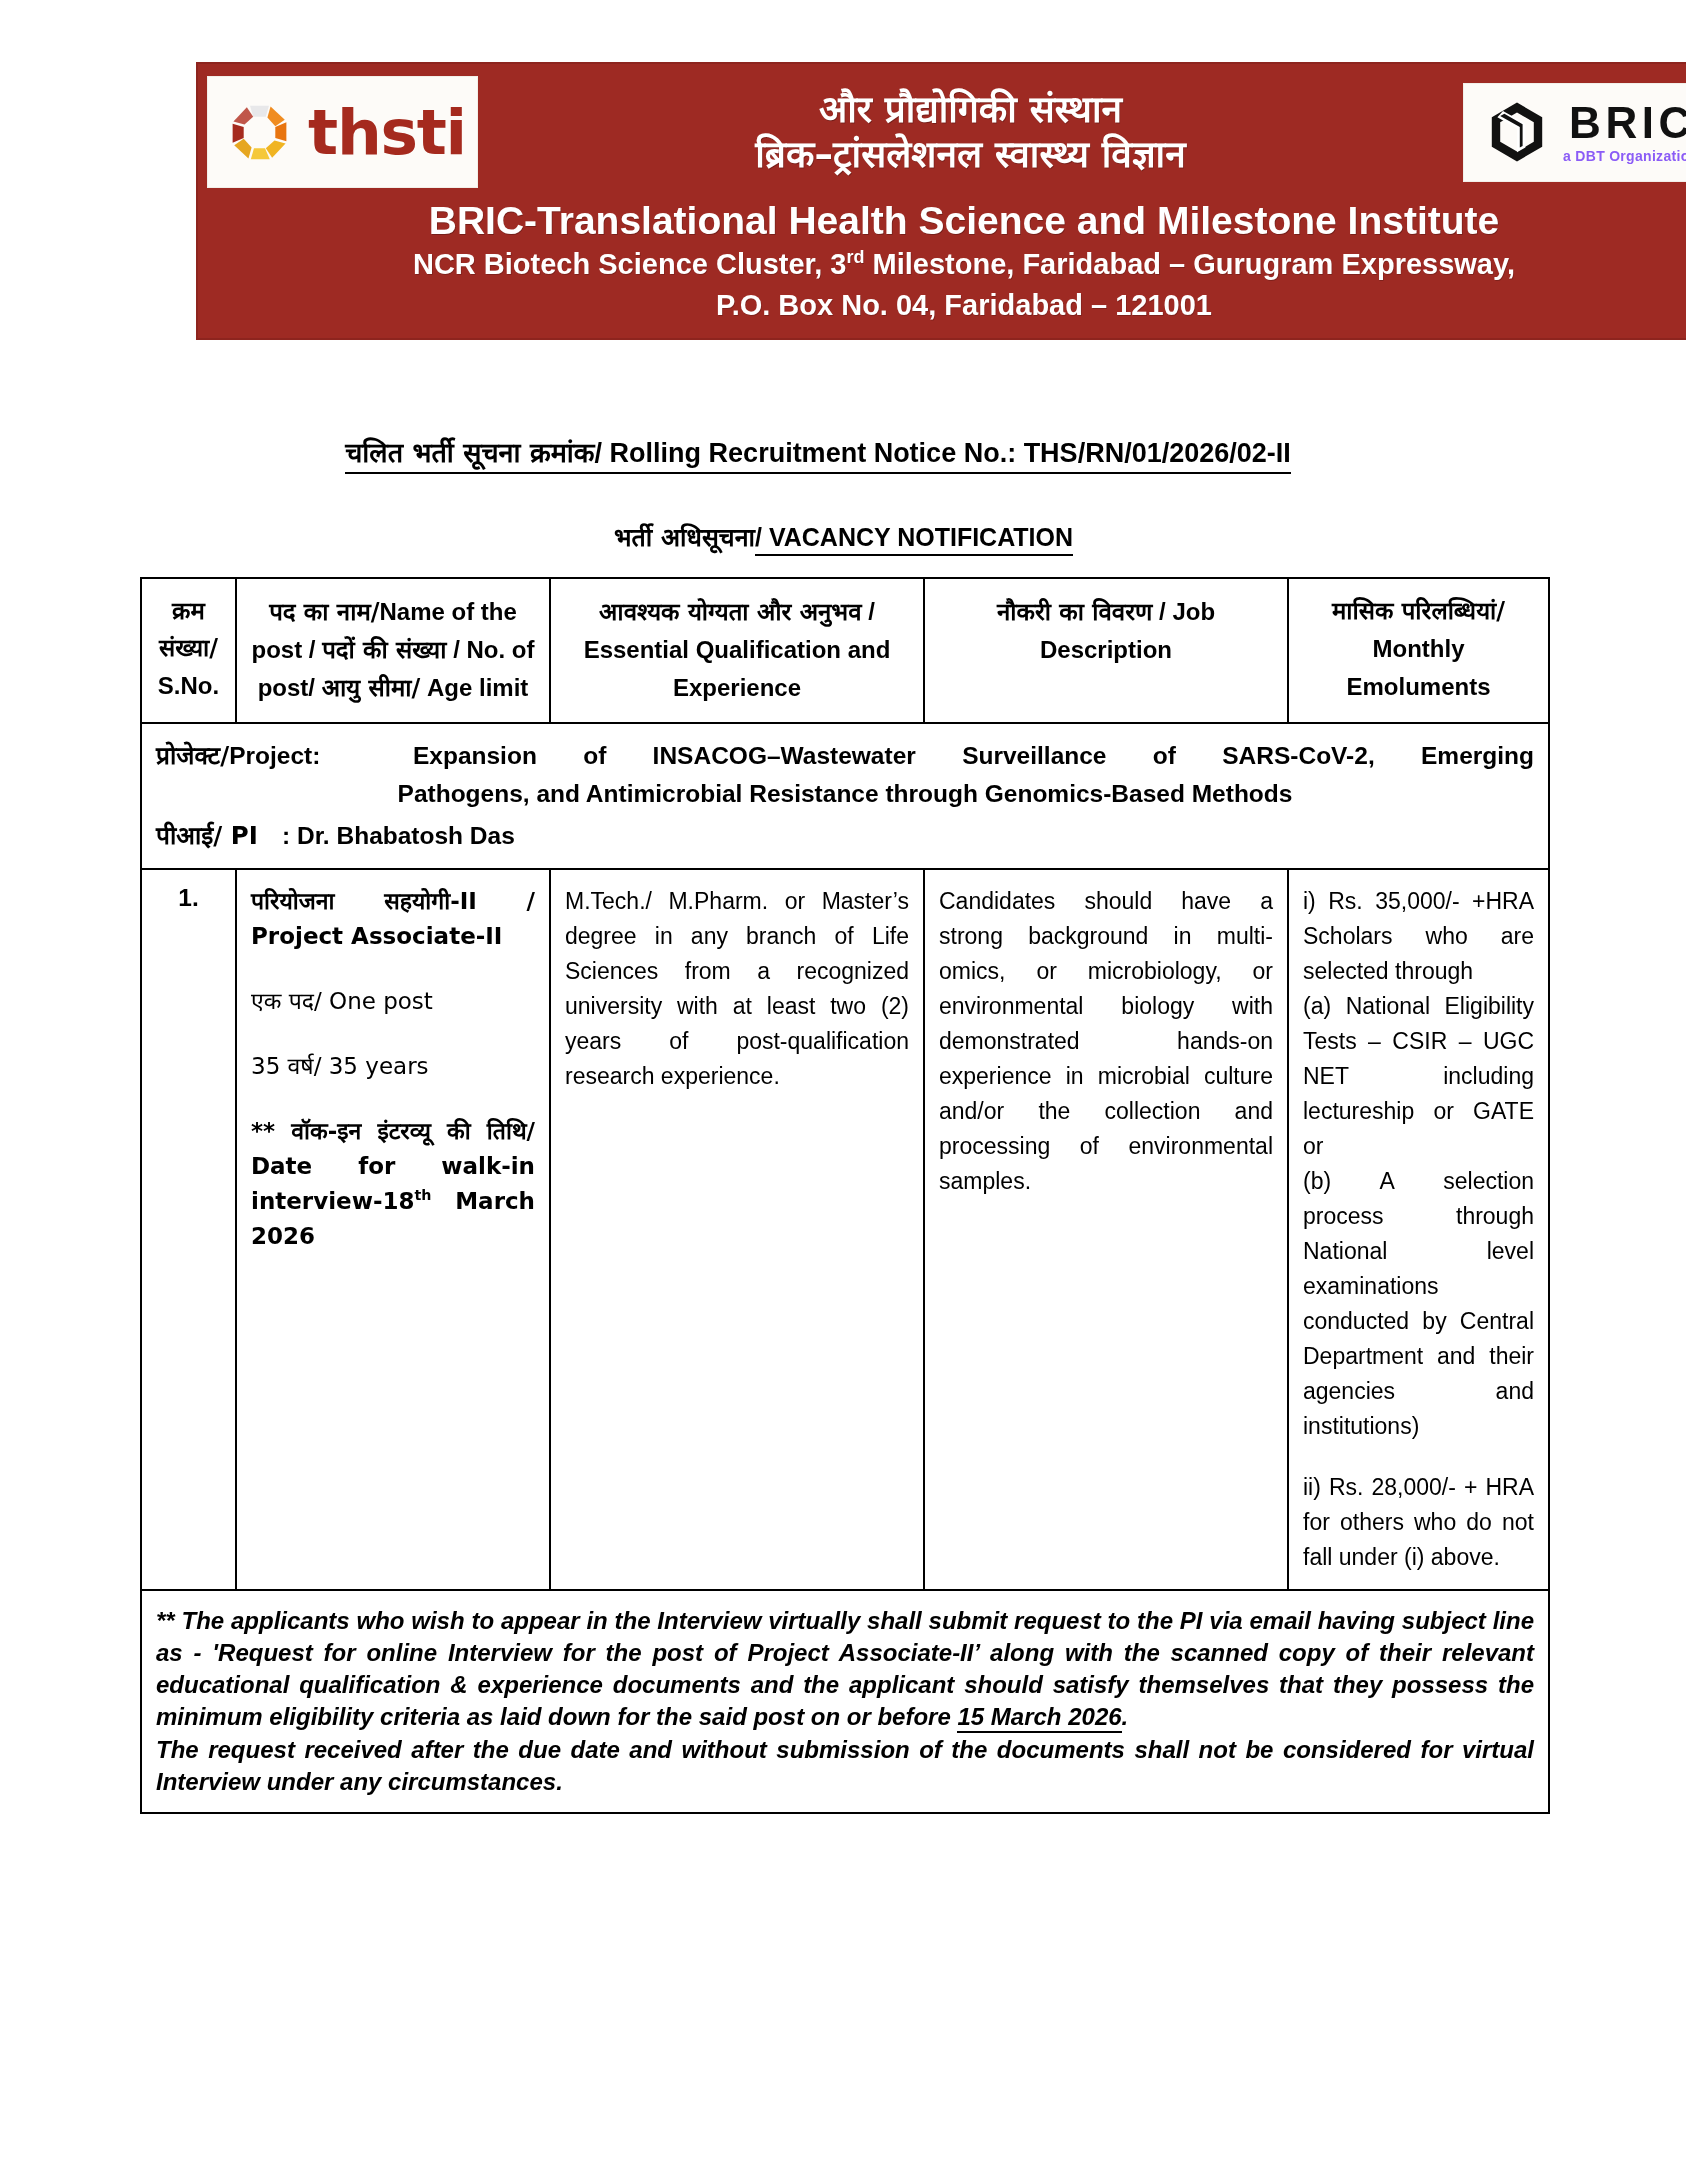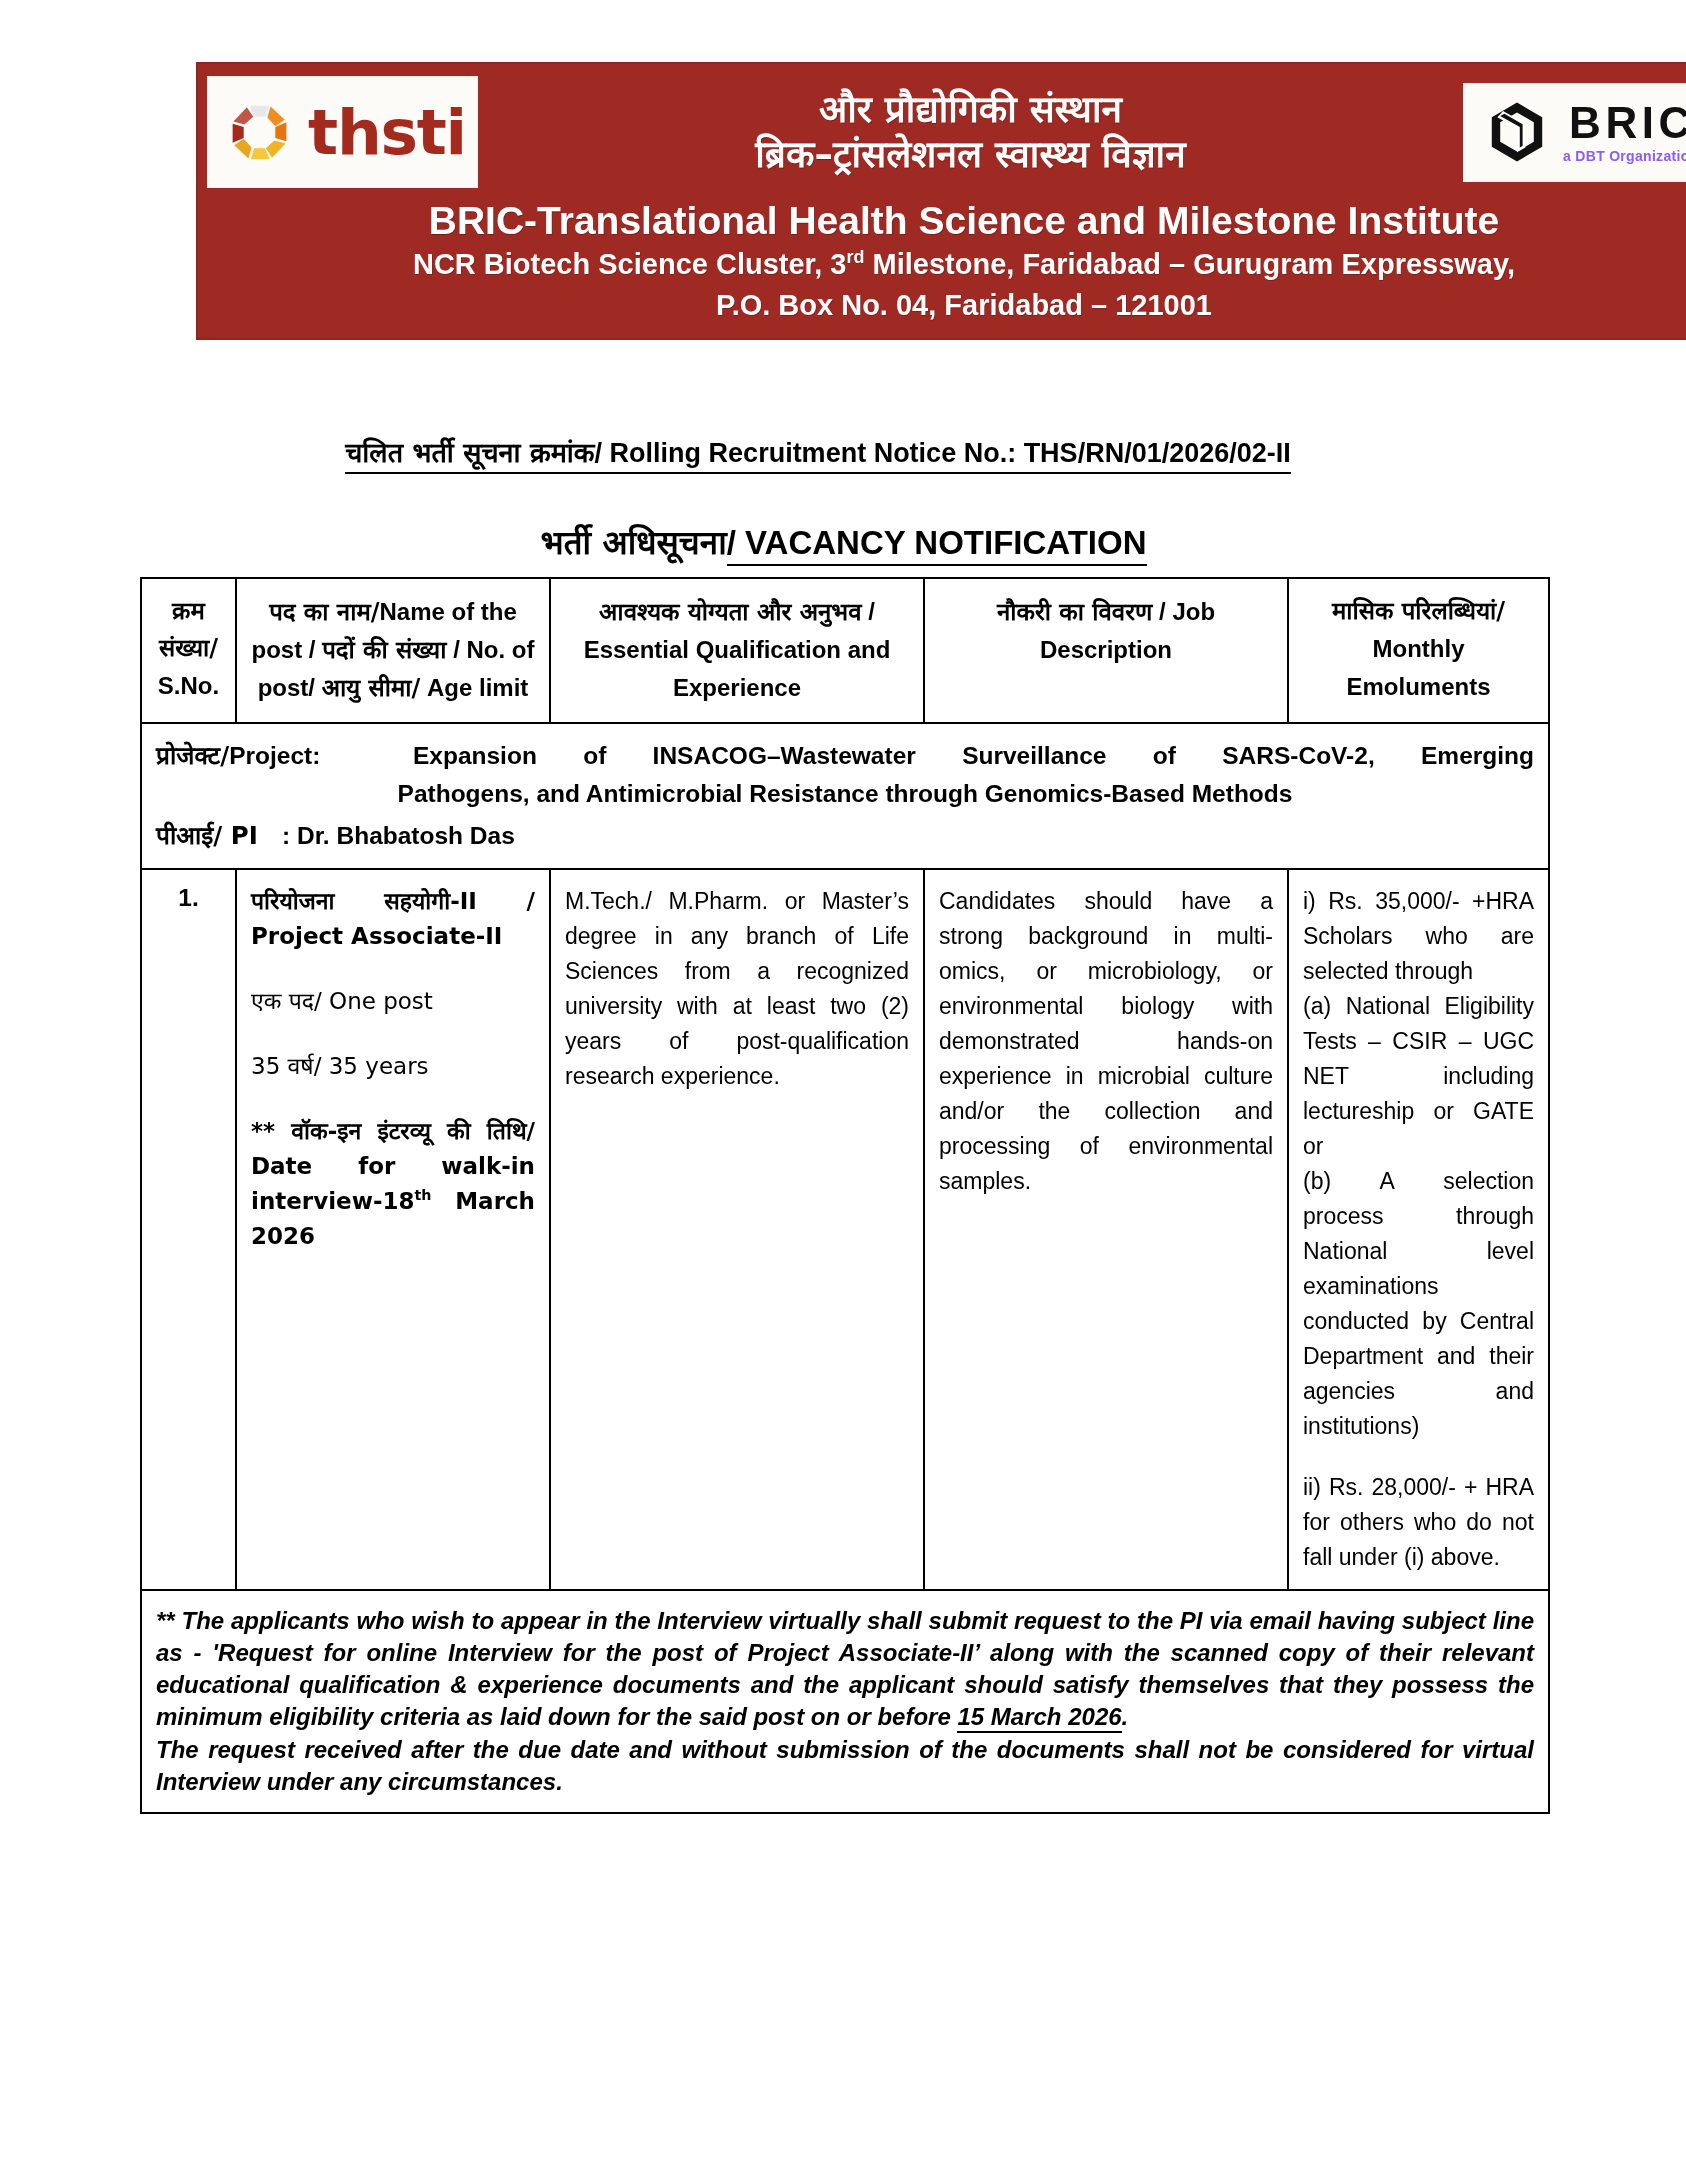--- a/index.html
+++ b/index.html
@@ -144,21 +144,21 @@
     padding-bottom: 2px;
     display: inline-block;
   }
   .dev { font-family: "DejaVu Sans", sans-serif; }
 
   .vacancy-title {
     position: absolute;
     left: 0; top: 519px;
     width: 1687px;
     text-align: center;
-    font-size: 33px;
+    font-size: 25px;
     font-weight: 700;
     font-family: "Liberation Sans", sans-serif;
   }
   .vacancy-title span.u {
     border-bottom: 2px solid #000;
     padding-bottom: 2px;
     display: inline-block;
   }
 
   

